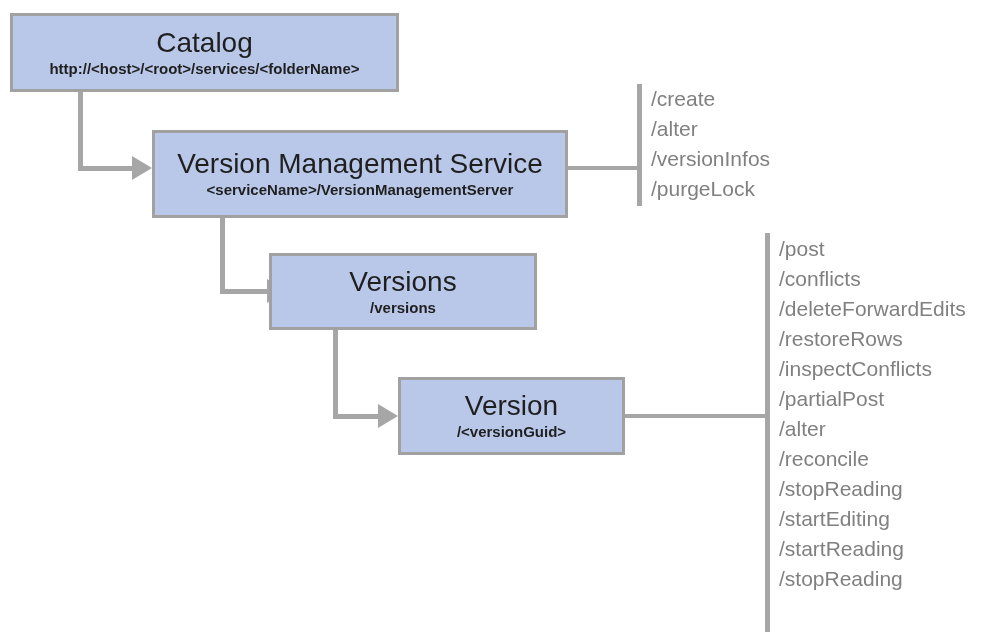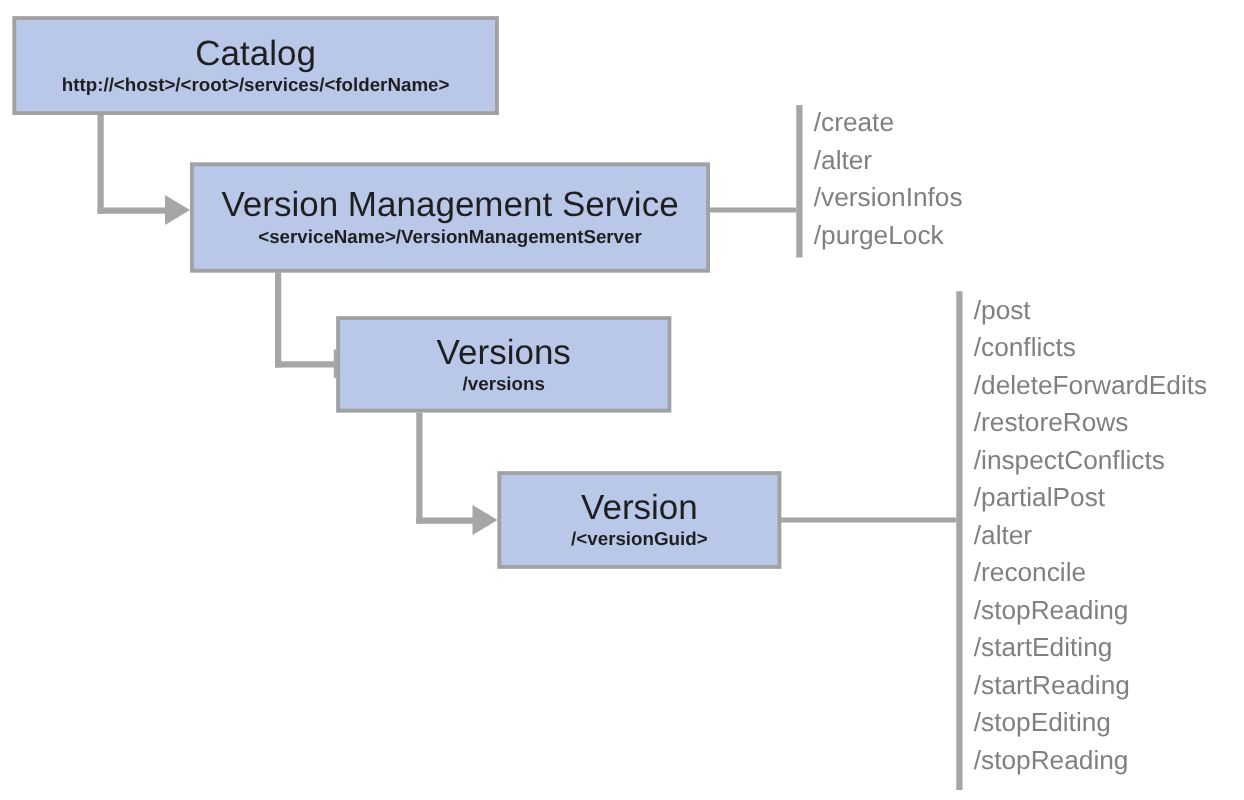--- a/index.html
+++ b/index.html
@@ -114,17 +114,16 @@
     <div>/conflicts</div>
     <div>/deleteForwardEdits</div>
     <div>/restoreRows</div>
     <div>/inspectConflicts</div>
     <div>/partialPost</div>
     <div>/alter</div>
     <div>/reconcile</div>
     <div>/stopReading</div>
     <div>/startEditing</div>
     <div>/startReading</div>
-    <div>/stopEditing</div>
     <div>/stopReading</div>
   </div>
 
 </div>
 
 </body></html>

